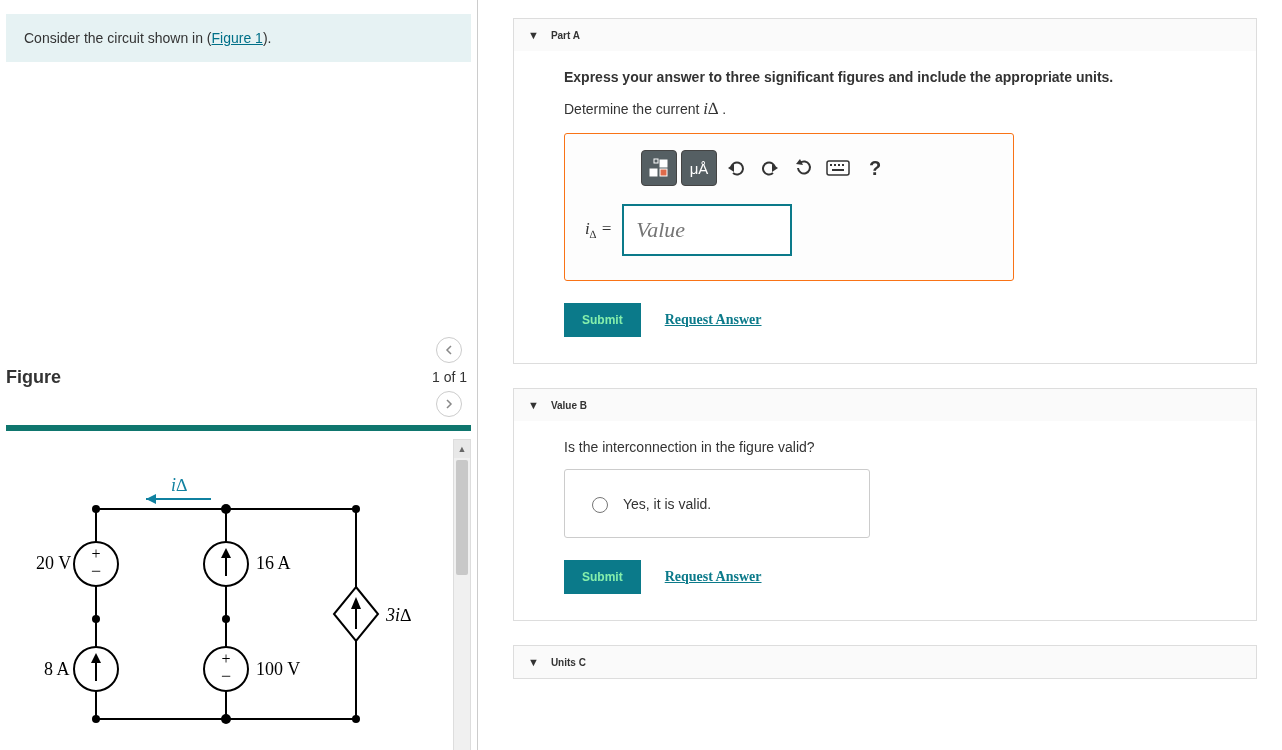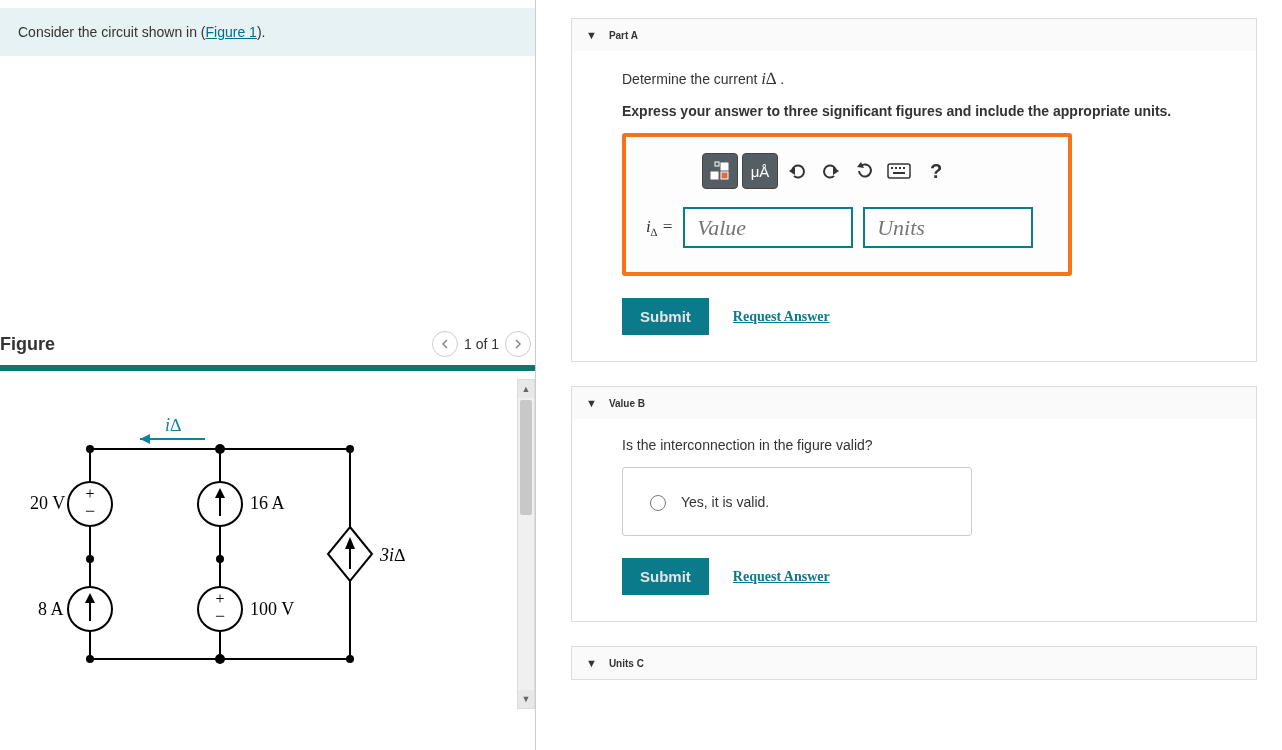--- a/index.html
+++ b/index.html
@@ -12,22 +12,22 @@
     width: 1282px;
     height: 750px;
     overflow: hidden;
   }
   .container {
     display: flex;
     width: 100%;
     height: 100%;
   }
   .left-pane {
-    width: 536px;
-    padding: 0;
+    width: 478px;
+    padding: 6px;
     position: relative;
     border-right: 1px solid #ccc;
   }
   .right-pane {
     flex: 1;
     padding: 0 25px 0 35px;
     overflow-y: hidden;
   }
   .prompt-box {
     background: #e6f2f3;
@@ -37,21 +37,21 @@
   .prompt-box a { color: #007088; text-decoration: underline; }
   .figure-header {
     display: flex;
     justify-content: space-between;
     align-items: center;
     margin-top: 275px;
     padding: 0 4px 8px 0;
     border-bottom: 6px solid #0f766e;
   }
   .figure-header h3 { font-weight: bold; font-size: 18px; margin:0; }
-  .fig-nav { display:flex; align-items:center; gap:6px; font-size:14px;}
+  .fig-nav { display:flex; align-items:center; gap:6px; font-size:14px;flex-direction:column;}
   .nav-btn {
     width:26px; height:26px; border:1px solid #ccc; border-radius:50%;
     display:flex; align-items:center; justify-content:center; color:#888;
     cursor:pointer; background:#fff;
   }
   .figure-body {
     position:relative;
     margin-top: 8px;
     height: 330px;
     display:flex;
@@ -73,49 +73,49 @@
     display:flex; align-items:center; gap:12px;
     padding: 10px 14px; background:#fafafa; border-top:1px solid #ddd;
     cursor:pointer;
   }
   .part-header .tri { font-size:11px; }
   .part-header b { font-size:10px; }
   .part-body { padding: 18px 22px 26px 50px; }
   .instr { margin: 0 0 14px 0; }
   .bold { font-weight:bold; }
   .ans-panel {
-    border:4px solid #f97316; border-radius:3px; padding: 16px 20px 24px 20px;
+    border:1px solid #f97316; border-radius:3px; padding: 16px 20px 24px 20px;
     width: 450px; background:#fdfdfd;
   }
   .toolbar { display:flex; gap:4px; align-items:center; margin-left:56px; margin-bottom:18px;}
   .tool-btn {
     min-width:36px; height:36px; border:1px solid #888; border-radius:4px;
     display:flex; align-items:center; justify-content:center;
     font-size:15px; cursor:pointer; background:#fff;
   }
   .tool-btn.dark { background:#555f63; color:#fff; border-color:#444;}
   .tool-btn.plain { border:none; background:none; font-size:20px; color:#333; min-width:30px;}
   .tool-btn.help { border:none; background:none; font-size:20px; font-weight:bold;}
   .answer-row { display:flex; align-items:center; gap:10px; }
   .ivar { font-style:italic; font-family:'Times New Roman',serif; font-size:17px;}
   .sub { font-size:11px; vertical-align:sub;}
   .val-input, .unit-input {
-    height:41px; border:2px solid #0b7a8a; font-size:22px; font-style:italic;
+    height:52px; border:2px solid #0b7a8a; font-size:22px; font-style:italic;
     font-family:'Times New Roman',serif; color:#888; padding:0 12px; background:#fff;
   }
   .val-input { width:170px; }
   .unit-input { width:170px; }
   .submit-row { margin-top:22px; display:flex; align-items:center; gap:24px;}
   .submit-btn {
-    background:#0b7a8a; color:#e5e5e5; border:none; padding:10px 18px;
-    font-size:15px; font-weight:bold; cursor:pointer;
+    background:#0b7a8a; color:#86efac; border:none; padding:10px 18px;
+    font-size:12px; font-weight:bold; cursor:pointer;
   }
   .req-link { color:#0b7a8a; font-weight:bold; text-decoration:underline; cursor:pointer; font-size:14px;font-family:Liberation Serif, serif;}
   .radio-panel {
-    border:1px solid #ccc; border-radius:3px; padding:18px 22px; width:350px;
+    border:1px solid #ccc; border-radius:3px; padding:18px 22px; width:306px;
   }
   .radio-row { display:flex; align-items:center; gap:12px; padding:6px 0; cursor:pointer;}
   .radio-row input { width:16px; height:16px; cursor:pointer;}
   .spacer-top { height:18px; }
   .gap { height:24px; }
   svg text { font-family:'Times New Roman',serif; }
 </style>
 </head>
 <body>
 
@@ -216,24 +216,24 @@
 
   <div class="right-pane">
     <div class="spacer-top"></div>
 
     <div class="part-block">
       <div class="part-header">
         <span class="tri">▼</span>
         <b>Part A</b>
       </div>
       <div class="part-body">
+        <p class="instr bold">Express your answer to three significant figures and include the appropriate units.</p>
         <p class="instr">
           <span>Determine the current </span><span class="ivar">i∆</span><span> .</span>
         </p>
-        <p class="instr bold">Express your answer to three significant figures and include the appropriate units.</p>
 
         <div class="ans-panel">
           <div class="toolbar">
             <div class="tool-btn dark">
               <svg width="22" height="20" viewBox="0 0 22 20">
                 <rect x="2" y="11" width="7" height="7" fill="#fff" stroke="#fff"></rect>
                 <rect x="12" y="2" width="7" height="7" fill="#fff" stroke="#fff"></rect>
                 <rect x="12" y="11" width="7" height="7" fill="#de6a4a" stroke="#fff"></rect>
                 <rect x="6" y="1" width="4" height="4" fill="none" stroke="#fff"></rect>
               </svg>
@@ -265,21 +265,20 @@
                   <rect x="12" y="4" width="2" height="2" fill="#333"></rect>
                   <rect x="16" y="4" width="2" height="2" fill="#333"></rect>
                   <rect x="6" y="9" width="12" height="2" fill="#333"></rect>
                 </svg>
             </div>
             <div class="tool-btn help">?</div>
           </div>
           <div class="answer-row">
             <span class="ivar"><i>i</i><span class="sub">∆</span> =</span>
             <input class="val-input" placeholder="Value" style="">
-            <input class="unit-input" placeholder="Units" style="">
           </div>
         </div>
 
         <div class="submit-row">
           <button class="submit-btn">Submit</button>
           <span class="req-link">Request Answer</span>
         </div>
       </div>
     </div>
 

